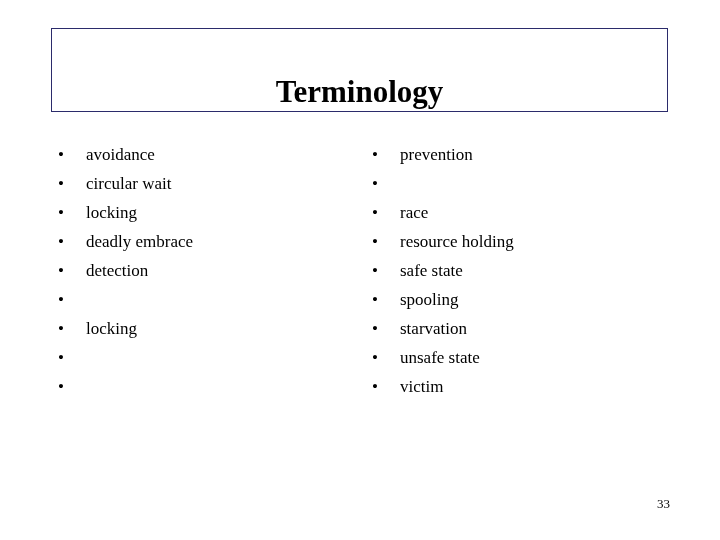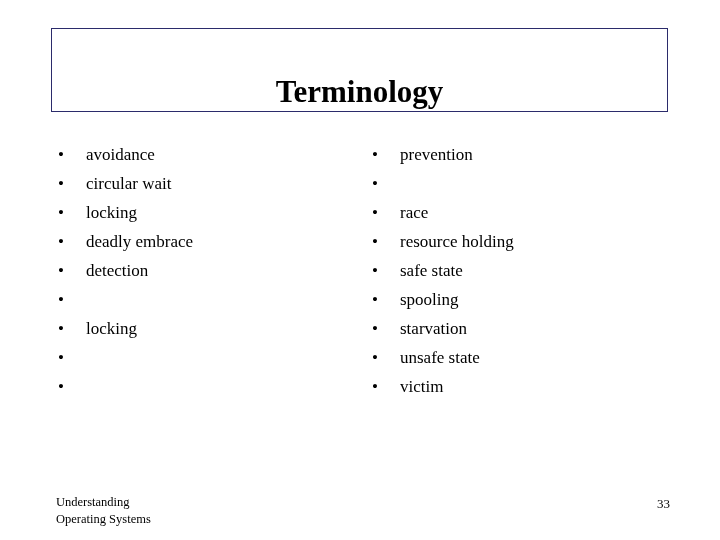--- a/index.html
+++ b/index.html
@@ -181,20 +181,16 @@
         </li>
         <li>
           <span class="bullet-dot">•</span>
           <span>victim</span>
         </li>
       </ul>
     </div>
 
   </div>
 
-  <div class="footer-left">
-    <div>Understanding</div>
-    <div>Operating Systems</div>
-  </div>
 
   <div class="page-number">33</div>
 
 </div>
 
 </body></html>

